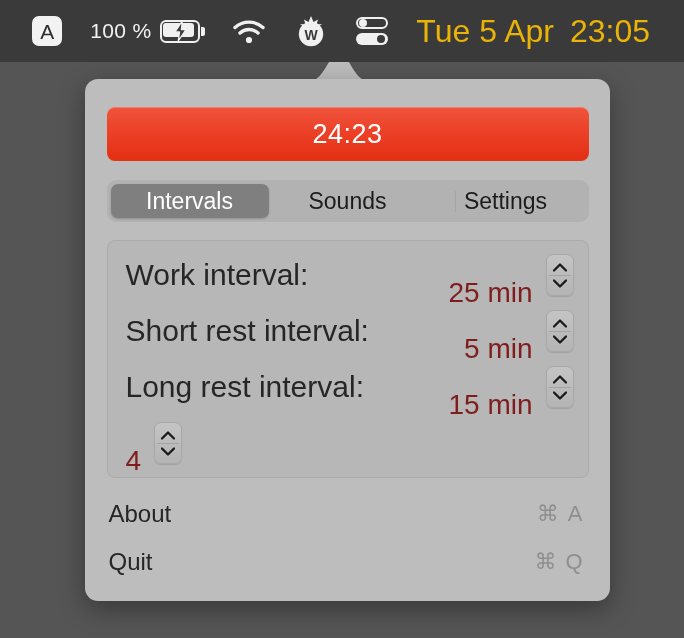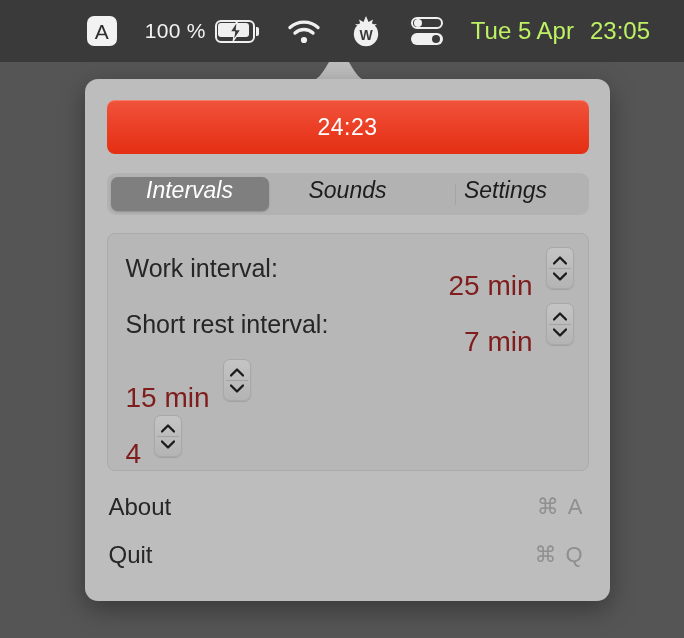--- a/index.html
+++ b/index.html
@@ -54,77 +54,77 @@
   .cc-icon{ position:relative; width:32px; height:30px; }
   .cc-track{
     position:absolute; left:0; width:32px; height:12px; border-radius:6px;
   }
   .cc-top{ top:1px; border:2px solid #f0f0f0; background:transparent; }
   .cc-bot{ top:17px; background:#f0f0f0; }
   .cc-knob{ position:absolute; width:8px; height:8px; border-radius:50%; }
   .cc-knob-top{ left:3px; top:3px; background:#f0f0f0; }
   .cc-knob-bot{ left:21px; top:19px; background:#3a3a3a; }
 
-  .clock{ color:#bef264; font-size:24px; display:flex; gap:16px; padding-right:2px;}
+  .clock{ color:#eab308; font-size:32px; display:flex; gap:16px; padding-right:2px;}
 
   
   .popover{
     position:absolute; left:85px; top:79px; width:525px; height:522px;
     background:#bdbdbd; border-radius:13px;
     box-shadow:0 8px 26px rgba(0,0,0,.35);
     z-index:2;
     padding:21px 21px 0 21px;
   }
   .notch{
     position:absolute; left:310px; top:51px; width:58px; height:30px;
     z-index:2;
   }
 
   
   .timer{
-    width:482px; height:54px; margin:0 auto;
+    width:482px; height:54px; margin:7px auto;
     border-radius:8px;
     background:linear-gradient(180deg,#f0543c 0%, #eb4027 48%, #e42f12 100%);
     display:flex; align-items:center; justify-content:center;
-    color:#ffffff; font-size:23px; letter-spacing:.5px;
+    color:#ffffff; font-size:27px; letter-spacing:.5px;
     box-shadow:inset 0 1px 0 rgba(255,255,255,.25);
   }
 
   
   .tabs{
     margin:19px auto 0 auto; width:482px; height:42px;
     background:#b2b2b2; border-radius:9px;
     display:flex; align-items:center; padding:4px;
     position:relative;
   }
   .tab{
     flex:1; height:34px; border-radius:7px;
-    display:flex; justify-content:center;
-    font-size:23px; color:#1c1c1c;font-style:italic;
+    display:flex; align-items:center; justify-content:center;
+    font-size:23px; color:#1c1c1c;
   }
   .tab.active{
     background:#7f7f7f; color:#ffffff;
     box-shadow:0 1px 2px rgba(0,0,0,.2);
   }
   .tab-div{
     position:absolute; left:50%; margin-left:107px; top:11px;
     width:1px; height:21px; background:#a5a5a5;
   }
 
   
   .group{
     margin:18px auto 0 auto; width:482px;
     background:#b7b7b7; border:1px solid #ababab; border-radius:8px;
     padding:6px 0;
   }
   .row{
     height:56px; display:flex; align-items:center;
     padding:0 14px 0 18px;
   }
-  .row-label{ font-size:25px; color:#262626; flex:1; }
+  .row-label{ font-size:30px; color:#262626; flex:1; }
   .row-value{ font-size:28px; color:#7f1d1d; margin-right:13px;margin-top:36px; }
 
   .stepper{
     width:28px; height:42px; border-radius:7px;
     background:linear-gradient(180deg,#c4c4c4 0%, #b4b4b4 100%);
     border:1px solid #a8a8a8;
     display:flex; flex-direction:column; align-items:center; justify-content:center;
     position:relative;
     box-shadow:0 1px 1px rgba(0,0,0,.12);
   }
@@ -241,37 +241,38 @@
         <span class="chev">
           <svg width="14" height="9" viewBox="0 0 14 9">
               <path d="M1 1.5 L7 7.5 L13 1.5" stroke="#1a1a1a" stroke-width="2.3" fill="none" stroke-linecap="round" stroke-linejoin="round"></path>
             </svg>
         </span>
       </span>
     </div>
 
     <div class="row">
       <span class="row-label">Short rest interval:</span>
-      <span class="row-value">7 min</span>
+      <span class="row-value">5 min</span>
       <span class="stepper">
         <span class="chev">
           <svg width="14" height="9" viewBox="0 0 14 9">
               <path d="M1 7.5 L7 1.5 L13 7.5" stroke="#1a1a1a" stroke-width="2.3" fill="none" stroke-linecap="round" stroke-linejoin="round"></path>
             </svg>
         </span>
         <span class="sep"></span>
         <span class="chev">
           <svg width="14" height="9" viewBox="0 0 14 9">
               <path d="M1 1.5 L7 7.5 L13 1.5" stroke="#1a1a1a" stroke-width="2.3" fill="none" stroke-linecap="round" stroke-linejoin="round"></path>
             </svg>
         </span>
       </span>
     </div>
 
     <div class="row">
+      <span class="row-label">Long rest interval:</span>
       <span class="row-value">15 min</span>
       <span class="stepper">
         <span class="chev">
           <svg width="14" height="9" viewBox="0 0 14 9">
               <path d="M1 7.5 L7 1.5 L13 7.5" stroke="#1a1a1a" stroke-width="2.3" fill="none" stroke-linecap="round" stroke-linejoin="round"></path>
             </svg>
         </span>
         <span class="sep"></span>
         <span class="chev">
           <svg width="14" height="9" viewBox="0 0 14 9">

